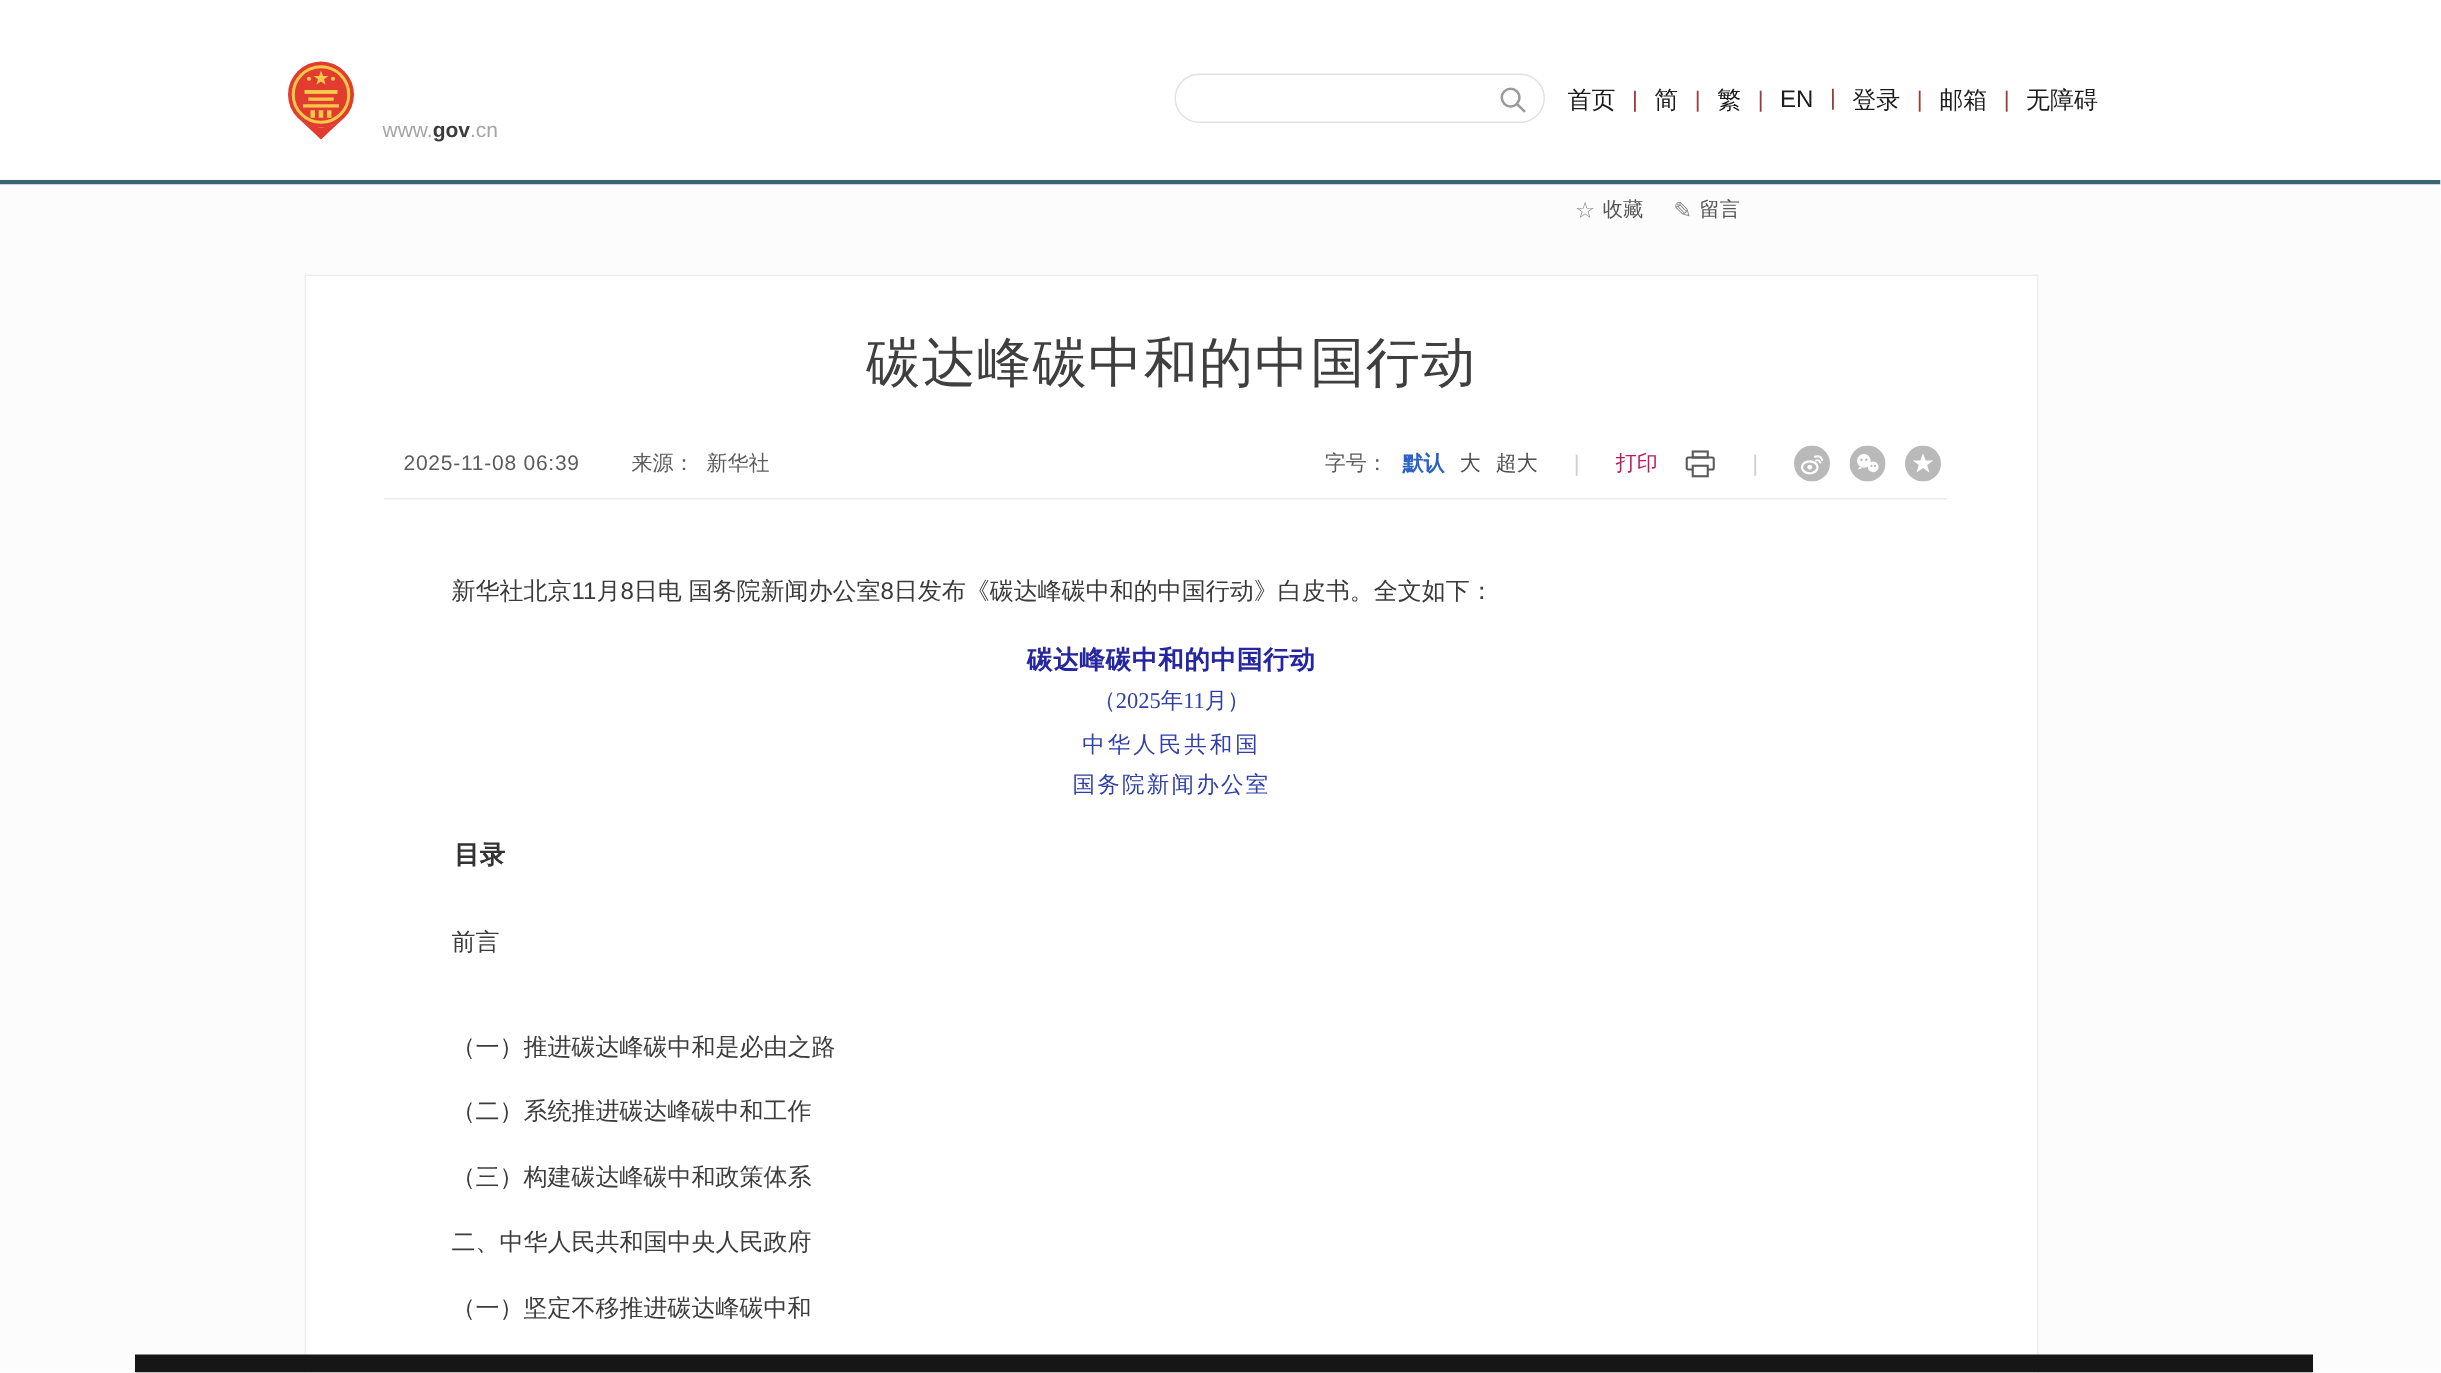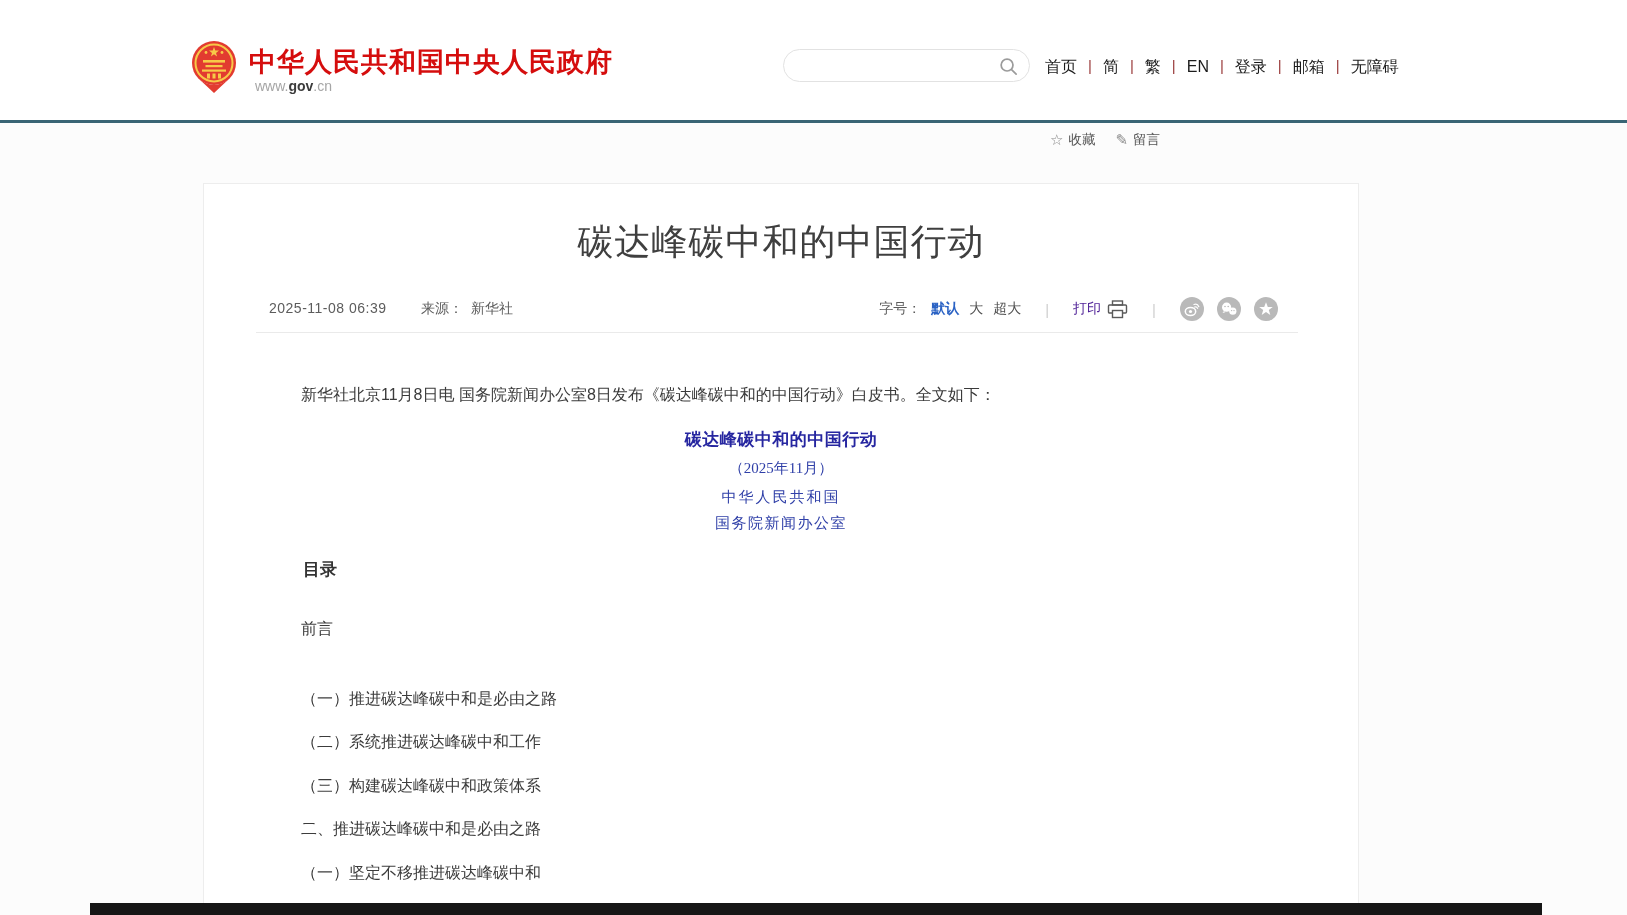--- a/index.html
+++ b/index.html
@@ -41,26 +41,26 @@
   .card { position:absolute; left:203px; top:183px; width:1156px; height:762px;
           background:#fff; border:1px solid #ededed; }
 
   .article-title { position:absolute; left:0; top:36px; width:100%; text-align:center;
           font-size:36px; line-height:44px; color:#3f3f3f; font-weight:500; letter-spacing:1px; }
 
   .meta-row { position:absolute; left:0; top:112px; width:100%; height:26px; font-size:14px; color:#5c5c5c; }
   .meta-date { position:absolute; left:65px; top:4px; letter-spacing:0.5px; }
   .meta-source { position:absolute; left:217px; top:4px; }
   .meta-source .src-val { margin-left:8px; }
-  .meta-right { position:absolute; right:80px; top:0; height:26px; display:flex;
+  .meta-right { position:absolute; right:64px; top:0; height:26px; display:flex;
           align-items:center; gap:10px; font-size:14px; color:#5c5c5c;text-align:center; }
   .fz-default { color:#2a62c4; font-weight:bold; cursor:pointer; }
   .fz-opt { color:#4e4e4e; cursor:pointer; }
   .meta-pipe { color:#cfcfcf; margin:0 14px; font-size:15px; }
-  .print { display:flex; align-items:center; gap:6px; color:#4c1d95; cursor:pointer; }
+  .print { display:flex; align-items:center; gap:18px; color:#be185d; cursor:pointer; }
   .share-icons { display:flex; gap:13px; align-items:center; }
   .circle-icon { width:24px; height:24px; cursor:pointer; }
 
   .meta-sep { position:absolute; left:52px; right:60px; top:148px; height:1px; background:#eaeaea; }
   .intro { position:absolute; left:65px; right:60px; top:198px; line-height:26px;
            text-indent:2em; color:#3a3a3a; font-size:16px; }
 
   .doc-center { position:absolute; left:0; width:100%; text-align:center; line-height:26px; }
   .doc-title { top:243px; font-size:17px; font-weight:bold; color:#2626a0; letter-spacing:0.5px; }
   .doc-date  { top:271px; font-size:15px; color:#3040a8; font-family:"Liberation Serif", serif; }
@@ -97,21 +97,20 @@
       <polygon fill="#f7c948" points="24,9 25.3,12.6 29,12.6 26,14.9 27.1,18.5 24,16.3 20.9,18.5 22,14.9 19,12.6 22.7,12.6"></polygon>
       <circle cx="16" cy="14.5" r="1.4" fill="#f7c948"></circle>
       <circle cx="32" cy="14.5" r="1.4" fill="#f7c948"></circle>
       <rect x="13" y="22" width="22" height="2.6" fill="#f7c948"></rect>
       <rect x="15.5" y="27" width="17" height="2.2" fill="#f7c948"></rect>
       <rect x="12" y="31.5" width="24" height="2.2" fill="#f7c948"></rect>
       <rect x="17" y="35.5" width="3" height="5" fill="#f7c948"></rect>
       <rect x="22.5" y="35.5" width="3" height="5" fill="#f7c948"></rect>
       <rect x="28" y="35.5" width="3" height="5" fill="#f7c948"></rect>
     </svg>
-    <div class="site-name">中华人民共和国中央人民政府</div>
     <div class="site-url"><span>www.</span><span class="gov">gov</span><span>.cn</span></div>
 
     <div class="search-box">
       <input type="text" placeholder="" style="">
       <svg class="search-icon" viewBox="0 0 22 22">
         <circle cx="9.5" cy="9.5" r="6.2" fill="none" stroke="#9b9b9b" stroke-width="1.8"></circle>
         <line x1="14.2" y1="14.2" x2="19" y2="19" stroke="#9b9b9b" stroke-width="1.8" stroke-linecap="round"></line>
       </svg>
     </div>
 
@@ -198,18 +197,18 @@
     <div class="doc-center doc-title">碳达峰碳中和的中国行动</div>
     <div class="doc-center doc-date">（2025年11月）</div>
     <div class="doc-center doc-issuer1">中华人民共和国</div>
     <div class="doc-center doc-issuer2">国务院新闻办公室</div>
 
     <div class="toc-heading">目录</div>
     <div class="toc-item toc-0">前言</div>
     <div class="toc-item toc-2">（一）推进碳达峰碳中和是必由之路</div>
     <div class="toc-item toc-4">（三）构建碳达峰碳中和政策体系</div>
     <div class="toc-item toc-3">（二）系统推进碳达峰碳中和工作</div>
-    <div class="toc-item toc-5">二、推进碳达峰碳中和是必由之路</div>
+    <div class="toc-item toc-5">二、中华人民共和国中央人民政府</div>
     <div class="toc-item toc-6">（一）坚定不移推进碳达峰碳中和</div>
   </div>
 
   <div class="bottom-bar"></div>
 </div>
 
 </body></html>

